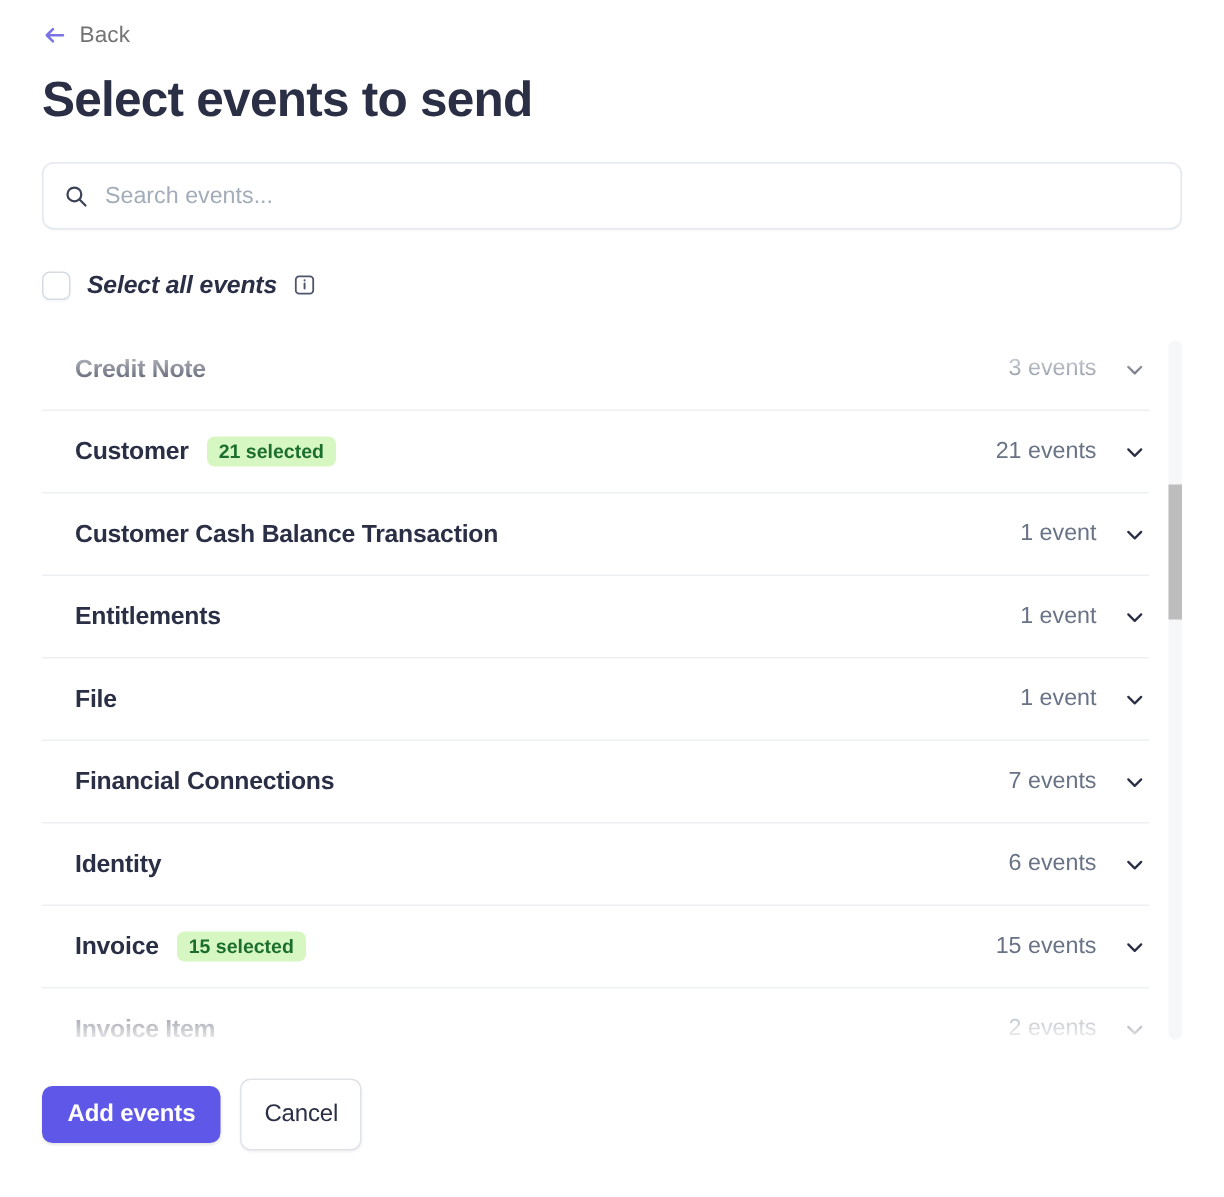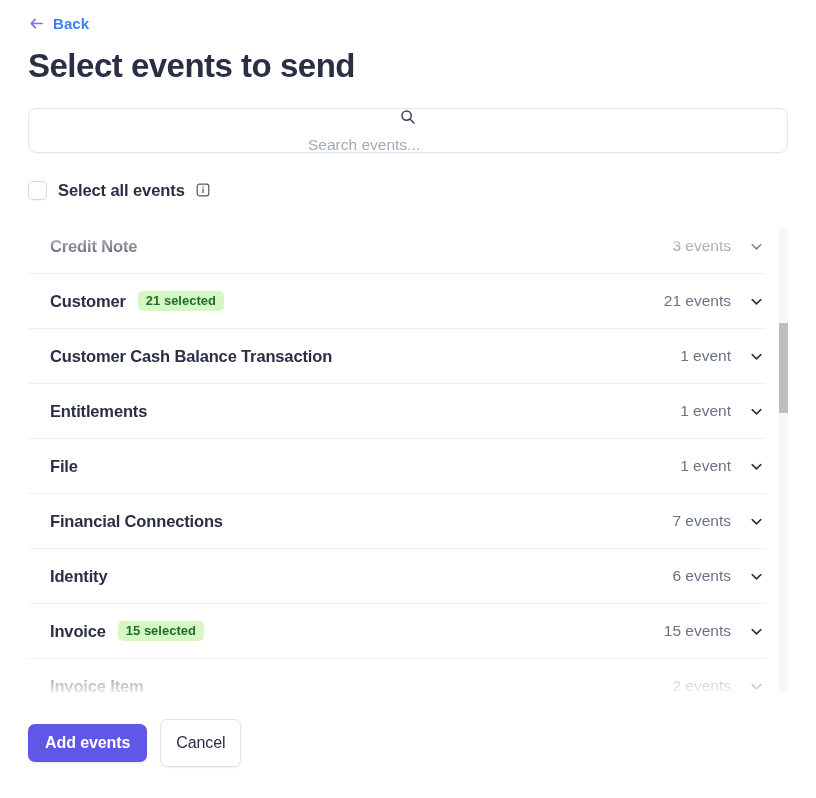--- a/index.html
+++ b/index.html
@@ -26,22 +26,22 @@
     width: max-content;
     cursor: pointer;
   }
   .back-arrow {
     width: 17px; height: 17px;
     display: block;
     flex: none;
   }
   .back-label {
     font-size: 15px;
-    font-weight: 700;
-    color: #3b82f6;
+    font-weight: 400;
+    color: #737373;
     letter-spacing: .1px;
   }
 
   
   .page-title {
     font-size: 33px;
     line-height: 40px;
     font-weight: 700;
     letter-spacing: -0.5px;
     color: #2a2f45;
@@ -53,21 +53,20 @@
     margin-top: 22px;
     height: 45px;
     border: 1px solid #e3e8ee;
     border-radius: 8px;
     background: #fff;
     box-shadow: 0 1px 1px rgba(0,0,0,0.03);
     display: flex;
     align-items: center;
     padding: 0 14px;
     gap: 11px;
-    flex-direction: column;
   }
   .search-icon { width: 16px; height: 16px; flex: none; display: block; }
   .search-input {
     flex: 1;
     border: none;
     outline: none;
     font-family: "Liberation Sans", sans-serif;
     font-size: 15.5px;
     color: #1a1f36;
     background: transparent;
@@ -76,20 +75,21 @@
   .search-input::placeholder { color: #a3acb9; }
 
   
   .selectall-row {
     margin-top: 22px;
     height: 30px;
     display: flex;
     align-items: center;
     gap: 11px;
     width: max-content;
+    font-style: italic;
   }
   .cbox {
     width: 19px; height: 19px;
     border: 1px solid #d5dbe3;
     border-radius: 5px;
     background: #fff;
     flex: none;
     cursor: pointer;
     box-shadow: 0 1px 1px rgba(0,0,0,0.03);
   }

